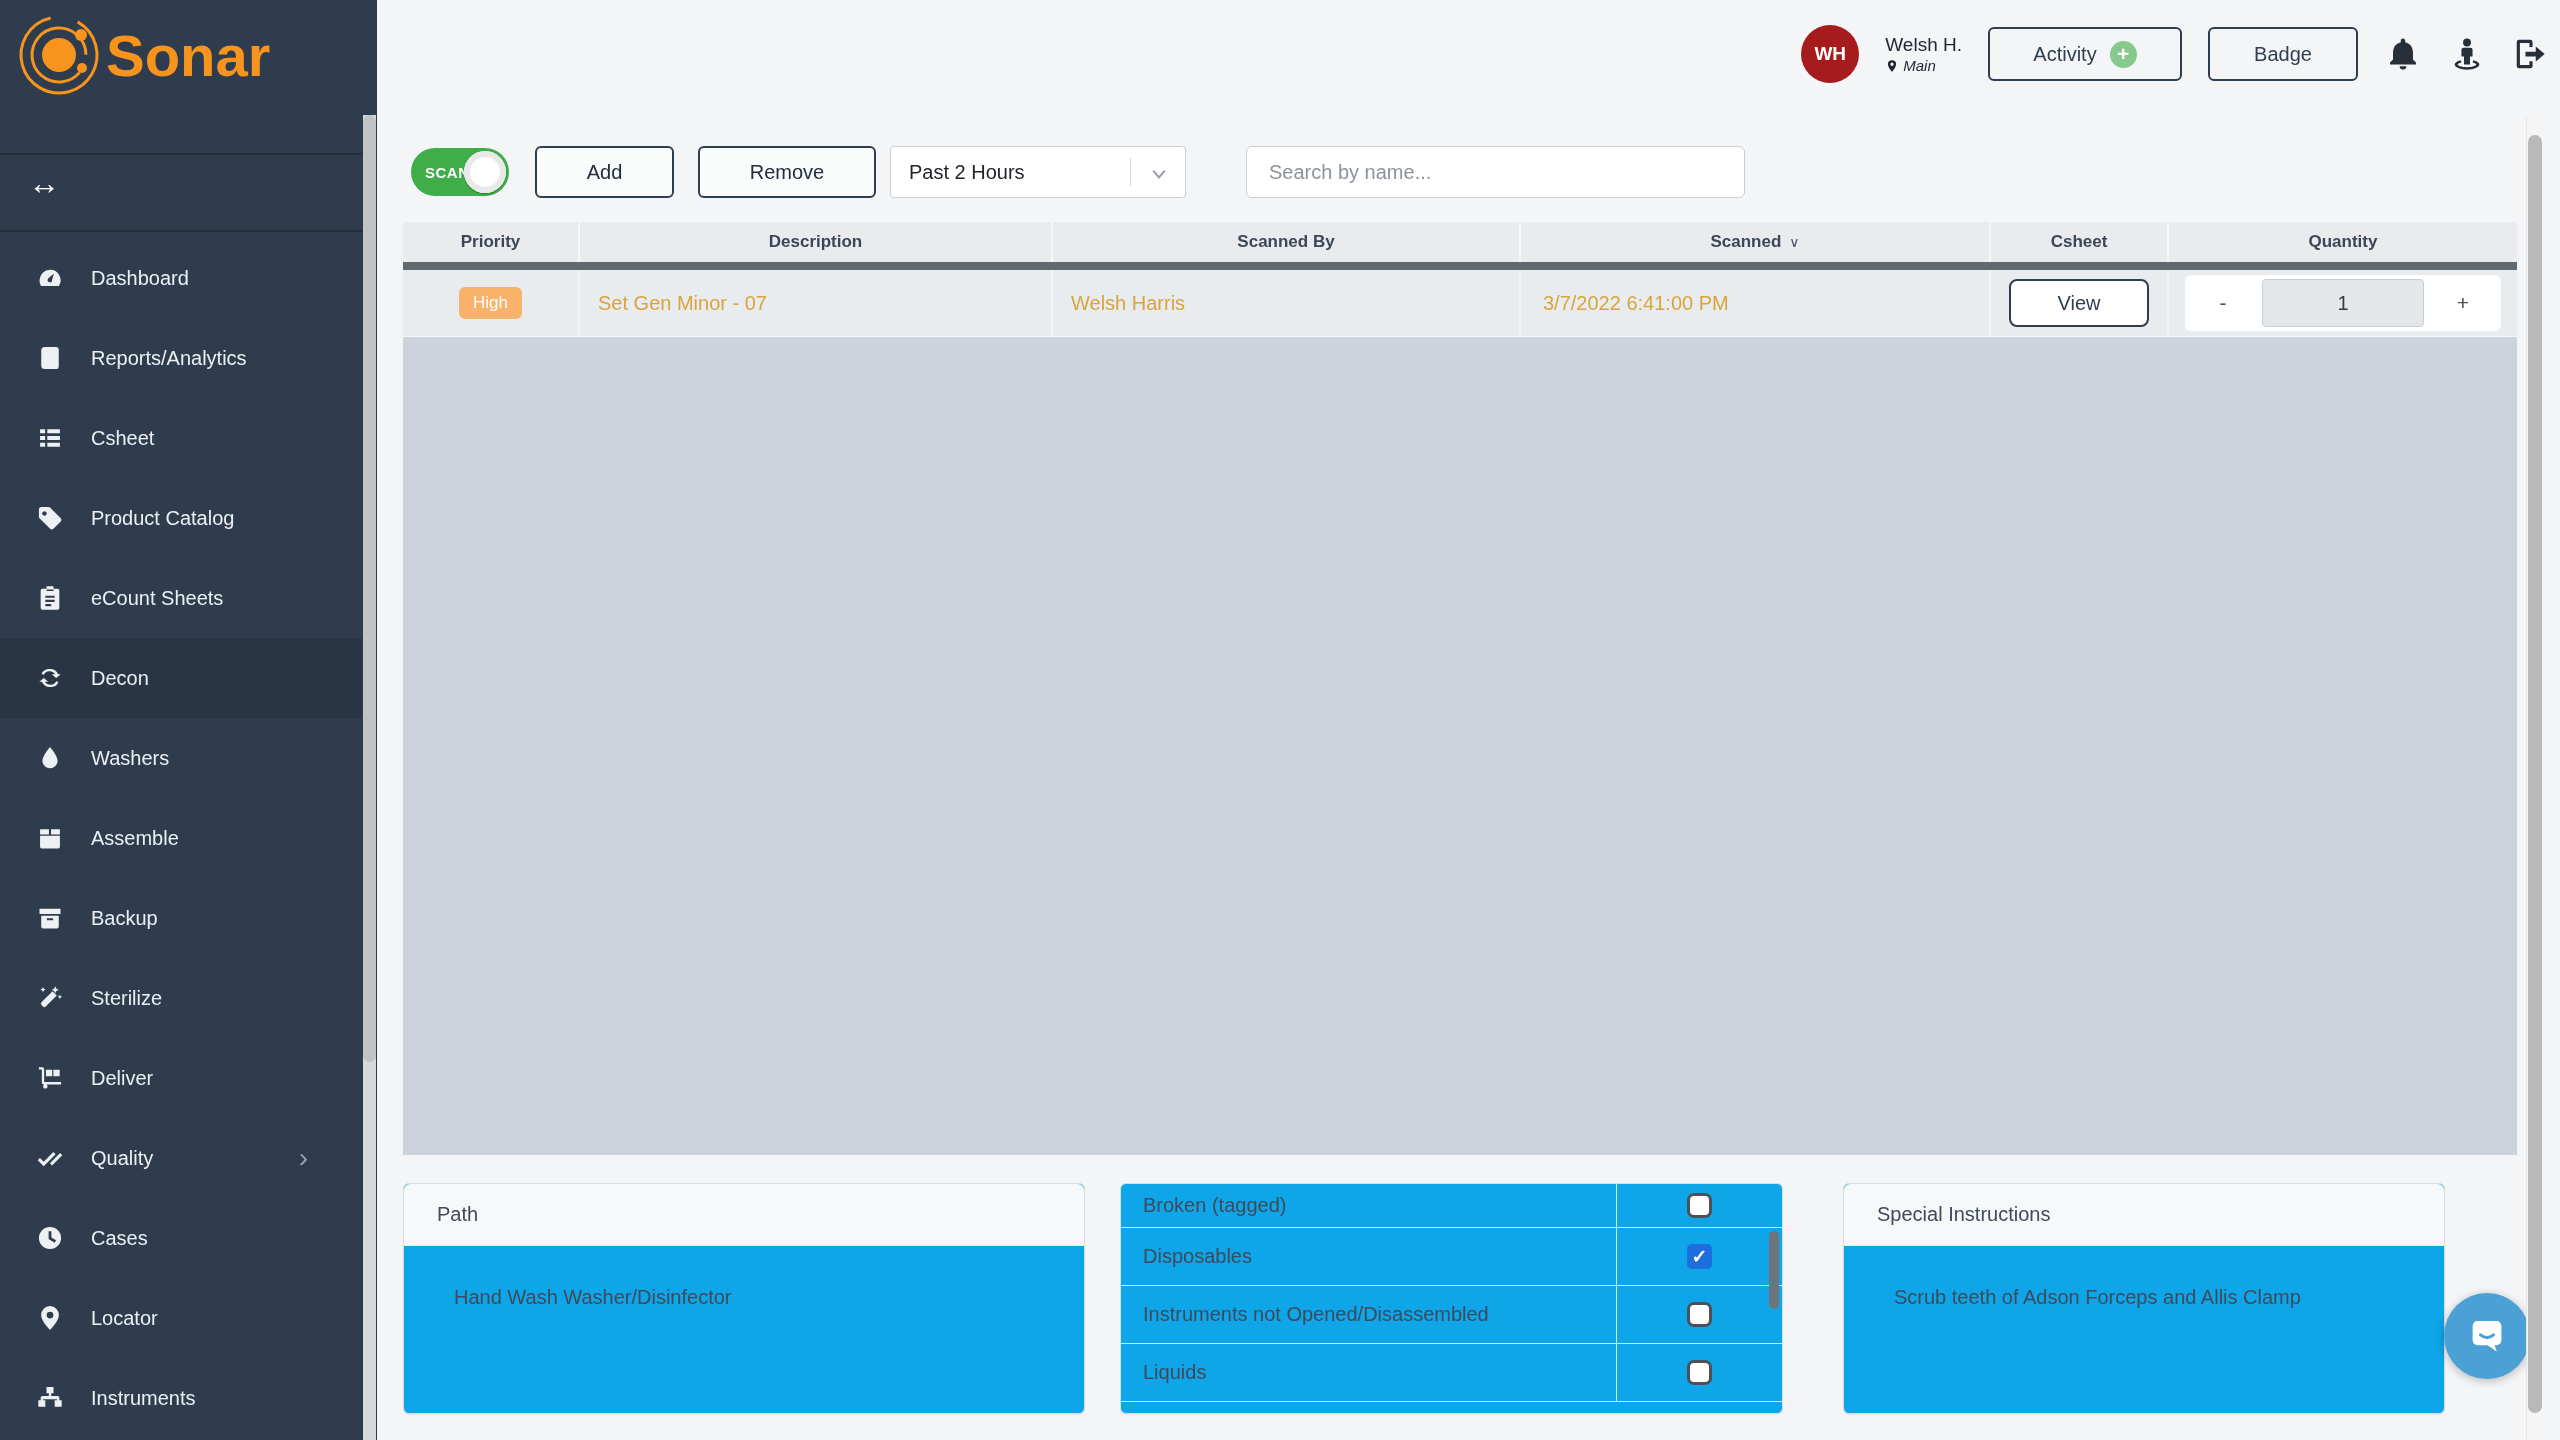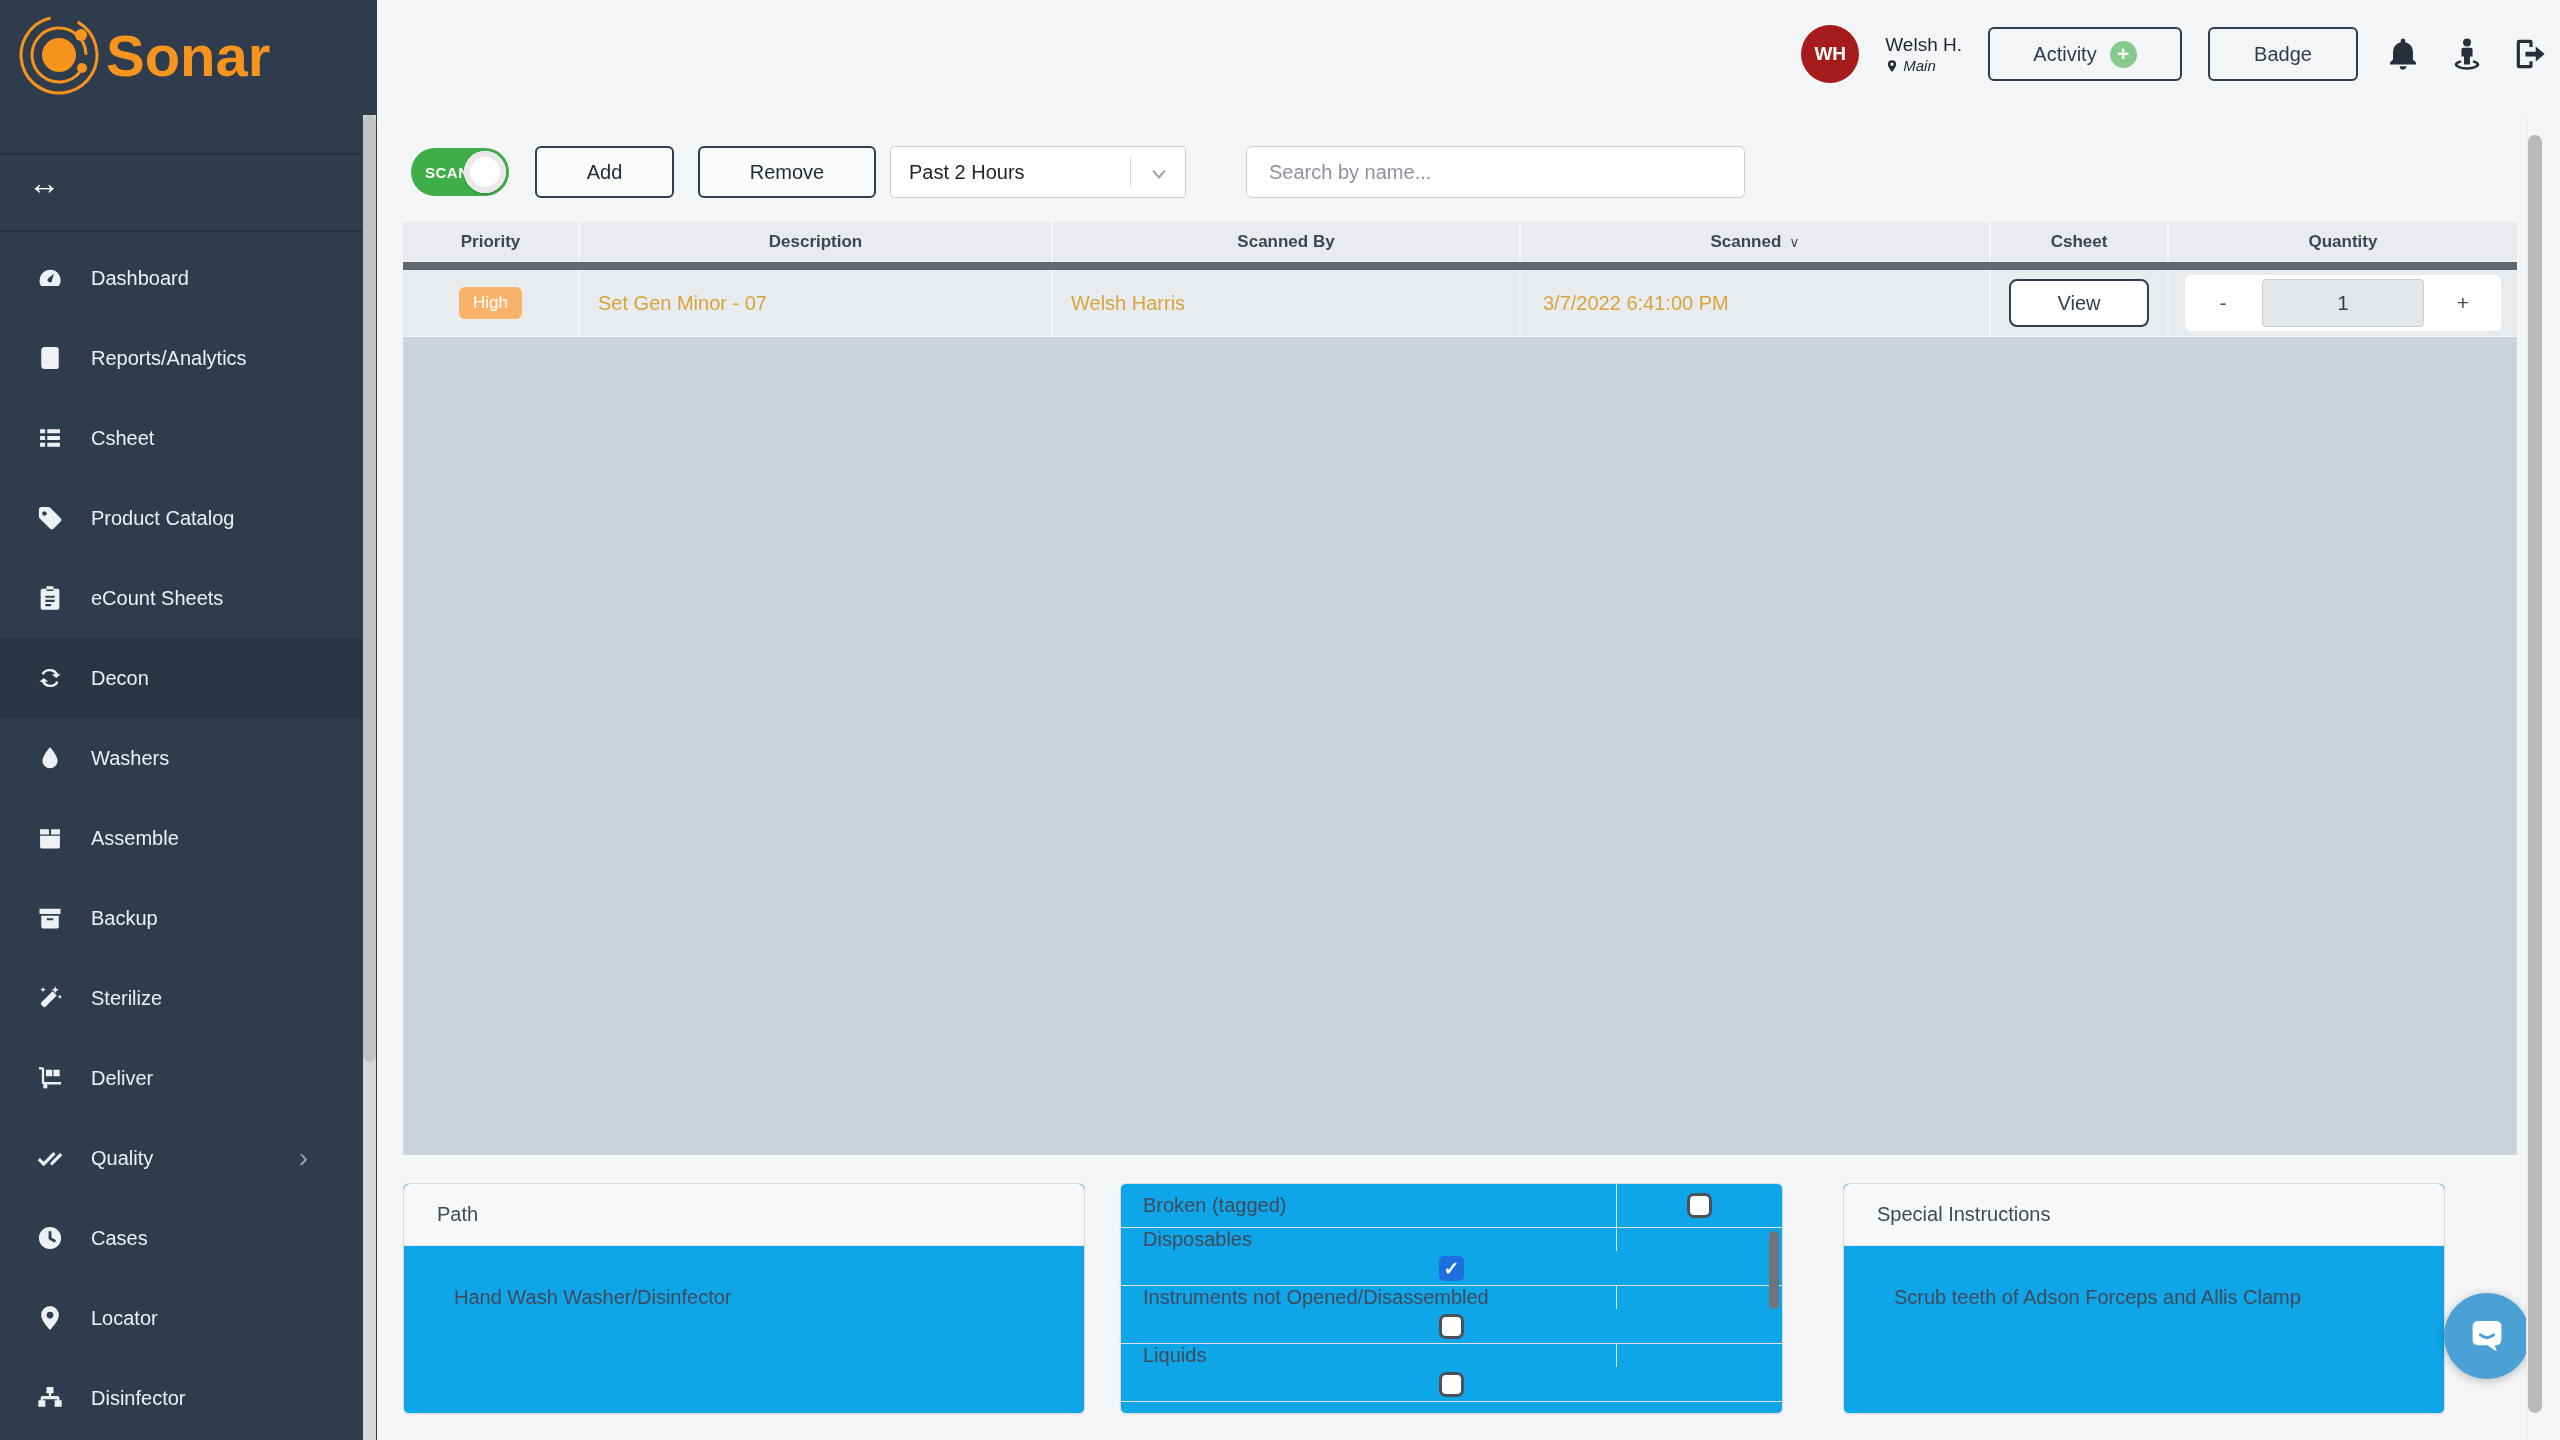--- a/index.html
+++ b/index.html
@@ -73,21 +73,21 @@
 
   
   .card { position:absolute; background:#0ea5e9; border:1px solid #d9dde1; border-radius:6px; box-shadow:0 1px 2px rgba(0,0,0,.06); }
   .card-header { height:62px; background:#f7f8f9; border-bottom:1px solid #e4e7ea; border-radius:6px 6px 0 0; display:flex; align-items:center; padding-left:33px; font-size:20px; color:#3f4a5a; }
   .card-body { padding:40px 50px; font-size:20px; color:#3f4a5a; }
   .path-card { left:403px; top:1183px; width:682px; height:231px; }
   .special-card { left:1843px; top:1183px; width:602px; height:231px; }
   .checklist-card { left:1120px; top:1183px; width:663px; height:231px; overflow:hidden; }
   .cl-row { display:flex; border-bottom:1px solid #dfe3e6; align-items:stretch; }
   .cl-row.clipped { height:44px; }
-  .cl-row.full { height:58px;flex-direction:column; }
+  .cl-row.full { height:58px; }
   .cl-label { width:496px; padding-left:22px; font-size:20px; color:#3f4a5a; border-right:1px solid #dfe3e6; display:flex; align-items:center; }
   .cl-check { flex:1; display:flex; justify-content:center; align-items:center; }
   .checkbox { width:25px; height:25px; border:3px solid #4c5157; border-radius:7px; background:#fff; cursor:pointer; }
   .checkbox.checked { border:none; background:#1d6fe0; color:#fff; font-size:19px; font-weight:bold; display:flex; align-items:center; justify-content:center; border-radius:5px; }
   .cl-scroll { position:absolute; right:3px; top:47px; width:10px; height:78px; background:#6f747a; border-radius:5px; }
 
   
   .chat { position:absolute; left:2444px; top:1293px; width:86px; height:86px; border-radius:50%; background:#4ba0d6; display:flex; align-items:center; justify-content:center; box-shadow:0 2px 10px rgba(0,0,0,.25); cursor:pointer; }
   .chat svg { width:46px; height:46px; }
   .main-scroll-track { position:absolute; left:2526px; top:118px; width:17px; height:1322px; background:#f5f5f5; border-left:1px solid #e4e4e4; }
@@ -226,21 +226,21 @@
             </svg>
           </span>
         <span>Locator</span>
       </div>
       <div class="mi">
         <span class="ico">
             <svg viewBox="0 0 24 24">
               <path d="M9 2.5h6V8h-2v2.2h5.5c.8 0 1.5.7 1.5 1.5V14h2v5.5h-6V14h2v-1H6v1h2v5.5H2V14h2v-2.3c0-.8.7-1.5 1.5-1.5H11V8H9V2.5z"></path>
             </svg>
           </span>
-        <span>Disinfector</span>
+        <span>Instruments</span>
       </div>
     </div>
 
     <div class="sb-scroll-track"></div>
     <div class="sb-scroll-thumb"></div>
   </div>
 
   <div class="header-right">
     <div class="avatar">WH</div>
     <div class="user-block">

